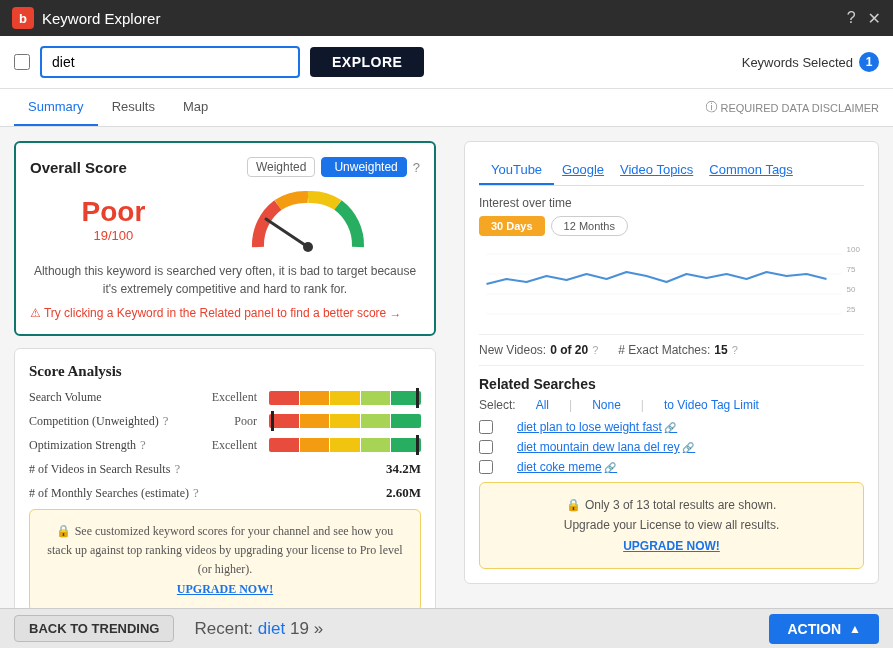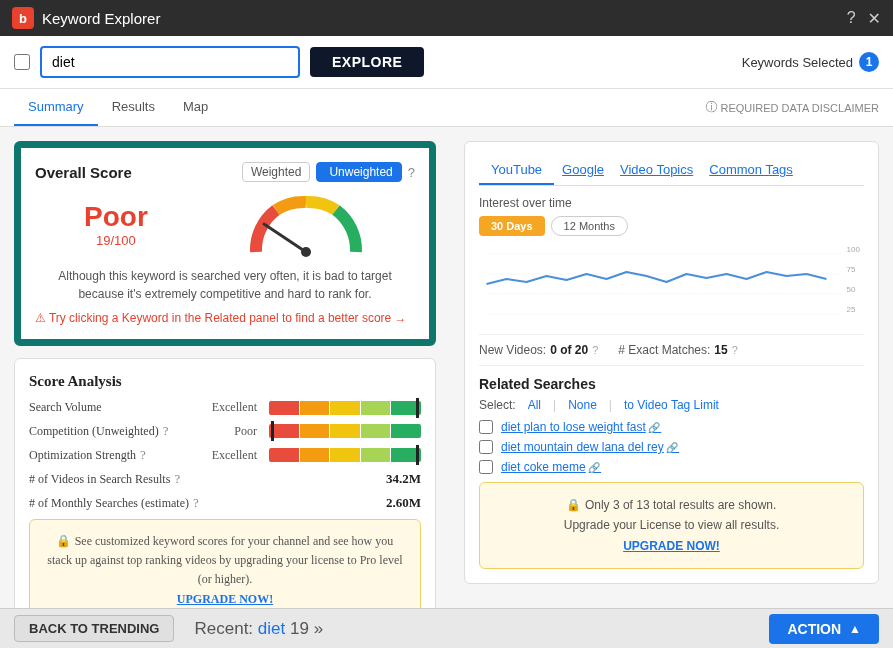--- a/index.html
+++ b/index.html
@@ -121,21 +121,21 @@
     
     .left-panel {
       width: 450px;
       padding: 14px;
       overflow-y: auto;
     }
 
     .overall-score-section {
       background: #fff;
       border-radius: 6px;
-      border: 7px solid #0f766e;
+      border: 2px solid #0f766e;
       padding: 14px;
       margin-bottom: 12px;
     }
     .section-header {
       display: flex;
       align-items: center;
       justify-content: space-between;
       margin-bottom: 10px;
     }
     .section-title { font-size: 15px; font-weight: 600; color: #222; }
@@ -329,28 +329,28 @@
       margin-bottom: 10px;
       font-size: 12px;
     }
     .metric-item { display: flex; align-items: center; gap: 4px; }
     .metric-label { color: #555; }
     .metric-value { font-weight: 600; color: #222; }
     .metric-help { color: #aaa; font-size: 11px; cursor: pointer; }
 
     
     .related-title { font-size: 14px; font-weight: 600; color: #222; margin-bottom: 6px; }
-    .select-row { display: flex; align-items: center; gap: 12px; font-size: 12px; color: #555; margin-bottom: 8px; }
+    .select-row { display: flex; align-items: center; gap: 20px; font-size: 12px; color: #555; margin-bottom: 8px; }
     .select-link { color: #1a73e8; cursor: pointer; text-decoration: none; }
     .select-divider { color: #ccc; }
 
     .search-item {
       display: flex;
       align-items: center;
-      gap: 8px;
+      gap: 24px;
       margin-bottom: 6px;
       font-size: 12px;
     }
     .search-item-checkbox { width: 14px; height: 14px; }
     .search-item-link { color: #1a73e8; cursor: pointer; text-decoration: underline; display: flex; align-items: center; gap: 3px; }
     .external-icon { font-size: 10px; color: #1a73e8; }
 
     
     .upgrade-notice {
       background: #fff9e6;

